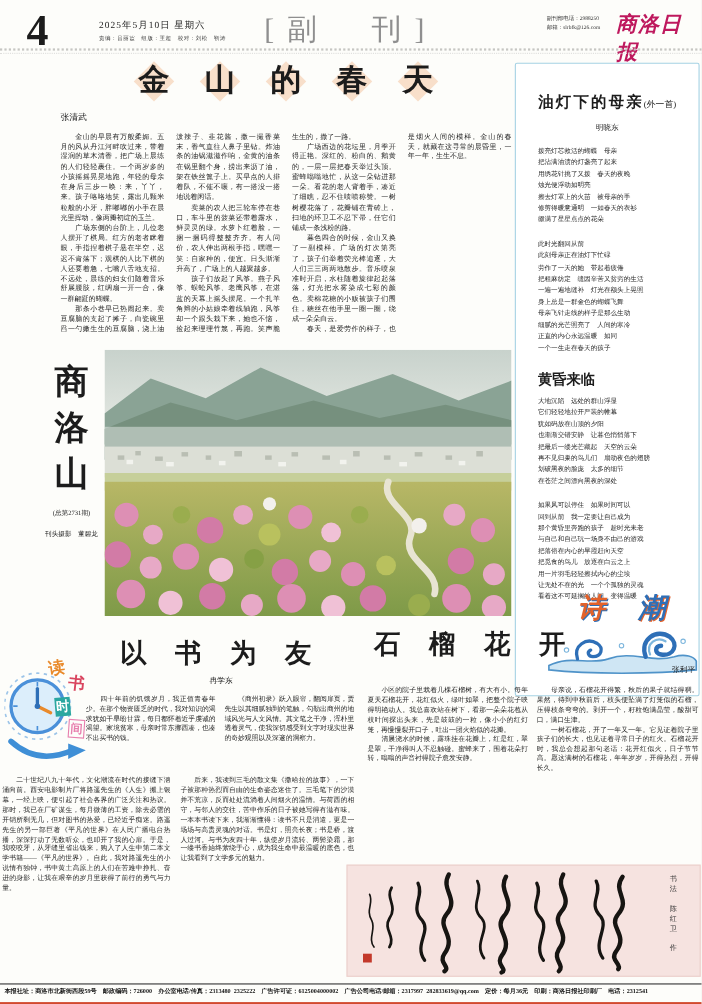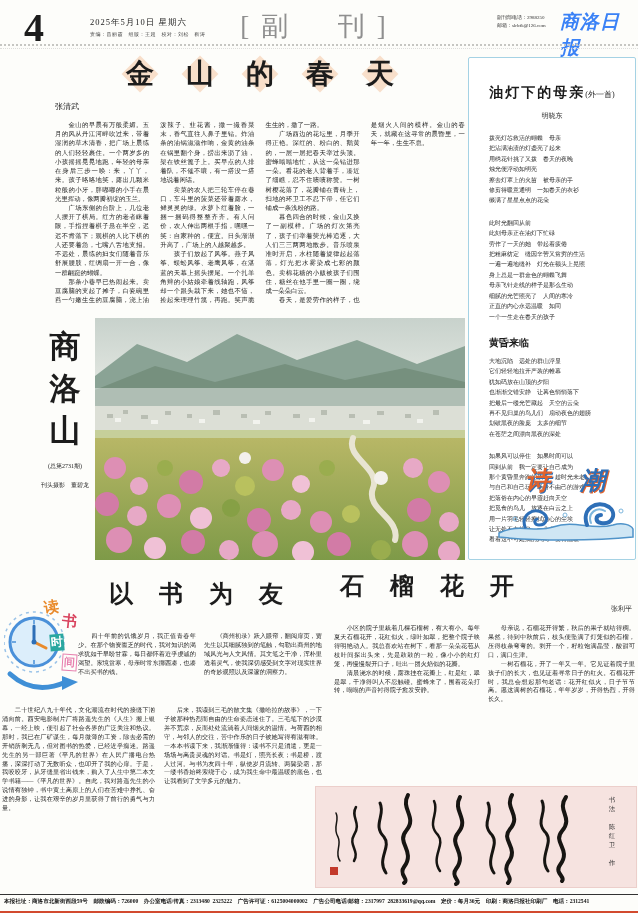--- a/index.html
+++ b/index.html
@@ -10,42 +10,42 @@
     font-family:"Liberation Serif","DejaVu Serif",serif;
   }
   
   .pagenum { position:absolute; left:24px; top:4px; font-size:40px; font-weight:bold; }
   .dateline { position:absolute; left:90px; top:17px; font-size:8.5px; letter-spacing:1px;text-align:right; }
   .credits { position:absolute; left:90px; top:31px; font-size:5px; color:#444; letter-spacing:.5px; }
   .section-title { position:absolute; left:50%; transform:translateX(-50%); top:8px;
     font-size:27px; color:#8f8f8f; letter-spacing:12px; font-weight:400; white-space:pre; }
   .contact { position:absolute; left:497px; top:14px; font-size:5px; color:#333; line-height:8px; white-space:pre; }
   .masthead { position:absolute; left:560px; top:9px; font-size:19px; font-weight:bold; font-style:italic;
-    color:#3b82f6; letter-spacing:1px; }
+    color:#be185d; letter-spacing:1px; }
   .header-rule { position:absolute; left:0; right:0; top:44px; border-top:2px dotted #c6c6c2; }
   .header-rule2 { position:absolute; left:0; right:0; top:48px; border-top:1px dotted #dddddb; }
   
   .main-art { position:absolute; left:55px; top:56px; width:410px; }
   .title-row { display:flex; justify-content:center; gap:24px; height:40px; }
   .tchar { position:relative; width:36px; height:36px; }
   .tchar .diamond { position:absolute; left:5px; top:5px; width:26px; height:26px;
     background:#f8dfca; transform:rotate(45deg); }
   .tchar .ch { position:absolute; inset:0; text-align:center; font-size:28px; font-weight:bold;
     line-height:36px; z-index:1; }
   .main-author { text-align:left; font-size:8px; margin-top:5px; color:#222; }
   .main-cols { margin-top:8px; height:188px; column-count:4; column-gap:11px; column-fill:auto;
     font-size:6.4px; line-height:1.44; text-align:justify; white-space:pre-line; color:#262626; overflow:hidden; }
   
-  .poem-box { position:absolute; left:468px; top:57px; width:168px; height:503px;
+  .poem-box { position:absolute; left:468px; top:57px; width:168px; height:576px;
     border:1.5px solid #a5d2e4; border-radius:2px; background:#fff; overflow:hidden; }
   .poem-title { text-align:center; margin-top:26px; font-size:14px; font-weight:bold; letter-spacing:2px; }
   .poem-title .suffix { font-size:8px; font-weight:normal; letter-spacing:0; }
   .poem-author { text-align:center; font-size:7px; margin-top:9px; color:#333; }
   .stanza { margin:12px 10px 0 20px; font-size:6px; line-height:10.4px; white-space:pre-line; color:#2a2a2a; }
-  .poem-sub { margin:14px 0 0 20px; font-size:10px; font-weight:bold; }
+  .poem-sub { margin:14px 0 0 20px; font-size:13px; font-weight:bold; }
   .shichao { position:absolute; left:0; right:0; bottom:14px; text-align:right; }
   .shichao .chars { font-size:25px; font-weight:bold; font-style:italic; letter-spacing:30px; padding-left:20px; }
   .shichao .c1 { color:#e2622b; text-shadow:1px 1px 0 #2e6fb7; }
   .shichao .c2 { color:#2e6fb7; text-shadow:1px 1px 0 #e2622b; }
   
   .photo-label { position:absolute; left:42px; top:326px; width:46px; text-align:center; }
   .photo-label .bigch { font-size:31px; font-weight:bold; line-height:42px; }
   .issue-no { position:absolute; left:30px; top:462px; width:70px; font-size:6px; text-align:center; }
   .photo-credit { position:absolute; left:26px; top:481px; width:78px; font-size:6px; text-align:center; }
   .photo { position:absolute; left:95px; top:318px; width:370px; height:242px; }
@@ -289,20 +289,21 @@
       <path d="M6,76 Q30,98 62,84" fill="none" stroke="#3f8fd6" stroke-width="5" stroke-linecap="round"></path>
       <polygon points="58,78 74,84 58,92" fill="#3f8fd6"></polygon>
     </svg>
     <span class="sch s0">读</span>
     <span class="sch s1">书</span>
     <span class="sch s2">时</span>
     <span class="sch s3">间</span>
   </div>
 
   <div class="read-title">以 书 为 友</div>
+  <div class="read-author">冉学东</div>
   <div class="smallcol rn1">　　四十年前的饥饿岁月，我正值青春年少。在那个物资匮乏的时代，我对知识的渴求犹如干旱盼甘霖，每日都怀着近乎虔诚的渴望。家境贫寒，母亲时常东挪西凑，也凑不出买书的钱。</div>
   <div class="smallcol rn2">　　《商州初录》跃入眼帘，翻阅扉页，贾先生以其细腻独到的笔触，勾勒出商州的地域风光与人文风情。其文笔之干净，浑朴里透着灵气，使我深切感受到文字对现实世界的奇妙观照以及深邃的洞察力。</div>
   <div class="smallcol rw1">　　二十世纪八九十年代，文化潮流在时代的接缝下汹涌向前。西安电影制片厂将路遥先生的《人生》搬上银幕，一经上映，便引起了社会各界的广泛关注和热议。那时，我已在厂矿谋生，每月微薄的工资，除去必需的开销所剩无几，但对图书的热爱，已经近乎痴迷。路遥先生的另一部巨著《平凡的世界》在人民广播电台热播，深深打动了无数听众，也叩开了我的心扉。于是，我咬咬牙，从牙缝里省出钱来，购入了人生中第二本文学书籍——《平凡的世界》。自此，我对路遥先生的小说情有独钟，书中黄土高原上的人们在苦难中挣扎、奋进的身影，让我在艰辛的岁月里获得了前行的勇气与力量。</div>
   <div class="smallcol rw2">　　后来，我读到三毛的散文集《撒哈拉的故事》，一下子被那种热烈而自由的生命姿态迷住了。三毛笔下的沙漠并不荒凉，反而处处流淌着人间烟火的温情。与荷西的相守，与邻人的交往，苦中作乐的日子被她写得有滋有味。一本本书读下来，我渐渐懂得：读书不只是消遣，更是一场场与高贵灵魂的对话。书是灯，照亮长夜；书是桥，渡人过河。与书为友四十年，纵使岁月流转、两鬓染霜，那一缕书香始终萦绕于心，成为我生命中最温暖的底色，也让我看到了文学多元的魅力。</div>
 
   <div class="pome-title">石 榴 花 开</div>
   <div class="pome-author">张利平</div>
   <div class="smallcol pc1">　　小区的院子里栽着几棵石榴树，有大有小。每年夏天石榴花开，花红似火，绿叶如翠，把整个院子映得明艳动人。我总喜欢站在树下，看那一朵朵花苞从枝叶间探出头来，先是鼓鼓的一粒，像小小的红灯笼，再慢慢裂开口子，吐出一团火焰似的花瓣。
 　　清晨浇水的时候，露珠挂在花瓣上，红是红，翠是翠，干净得叫人不忍触碰。蜜蜂来了，围着花朵打转，嗡嗡的声音衬得院子愈发安静。</div>
   <div class="smallcol pc2">　　母亲说，石榴花开得繁，秋后的果子就结得稠。果然，待到中秋前后，枝头便坠满了灯笼似的石榴，压得枝条弯弯的。剥开一个，籽粒饱满晶莹，酸甜可口，满口生津。

